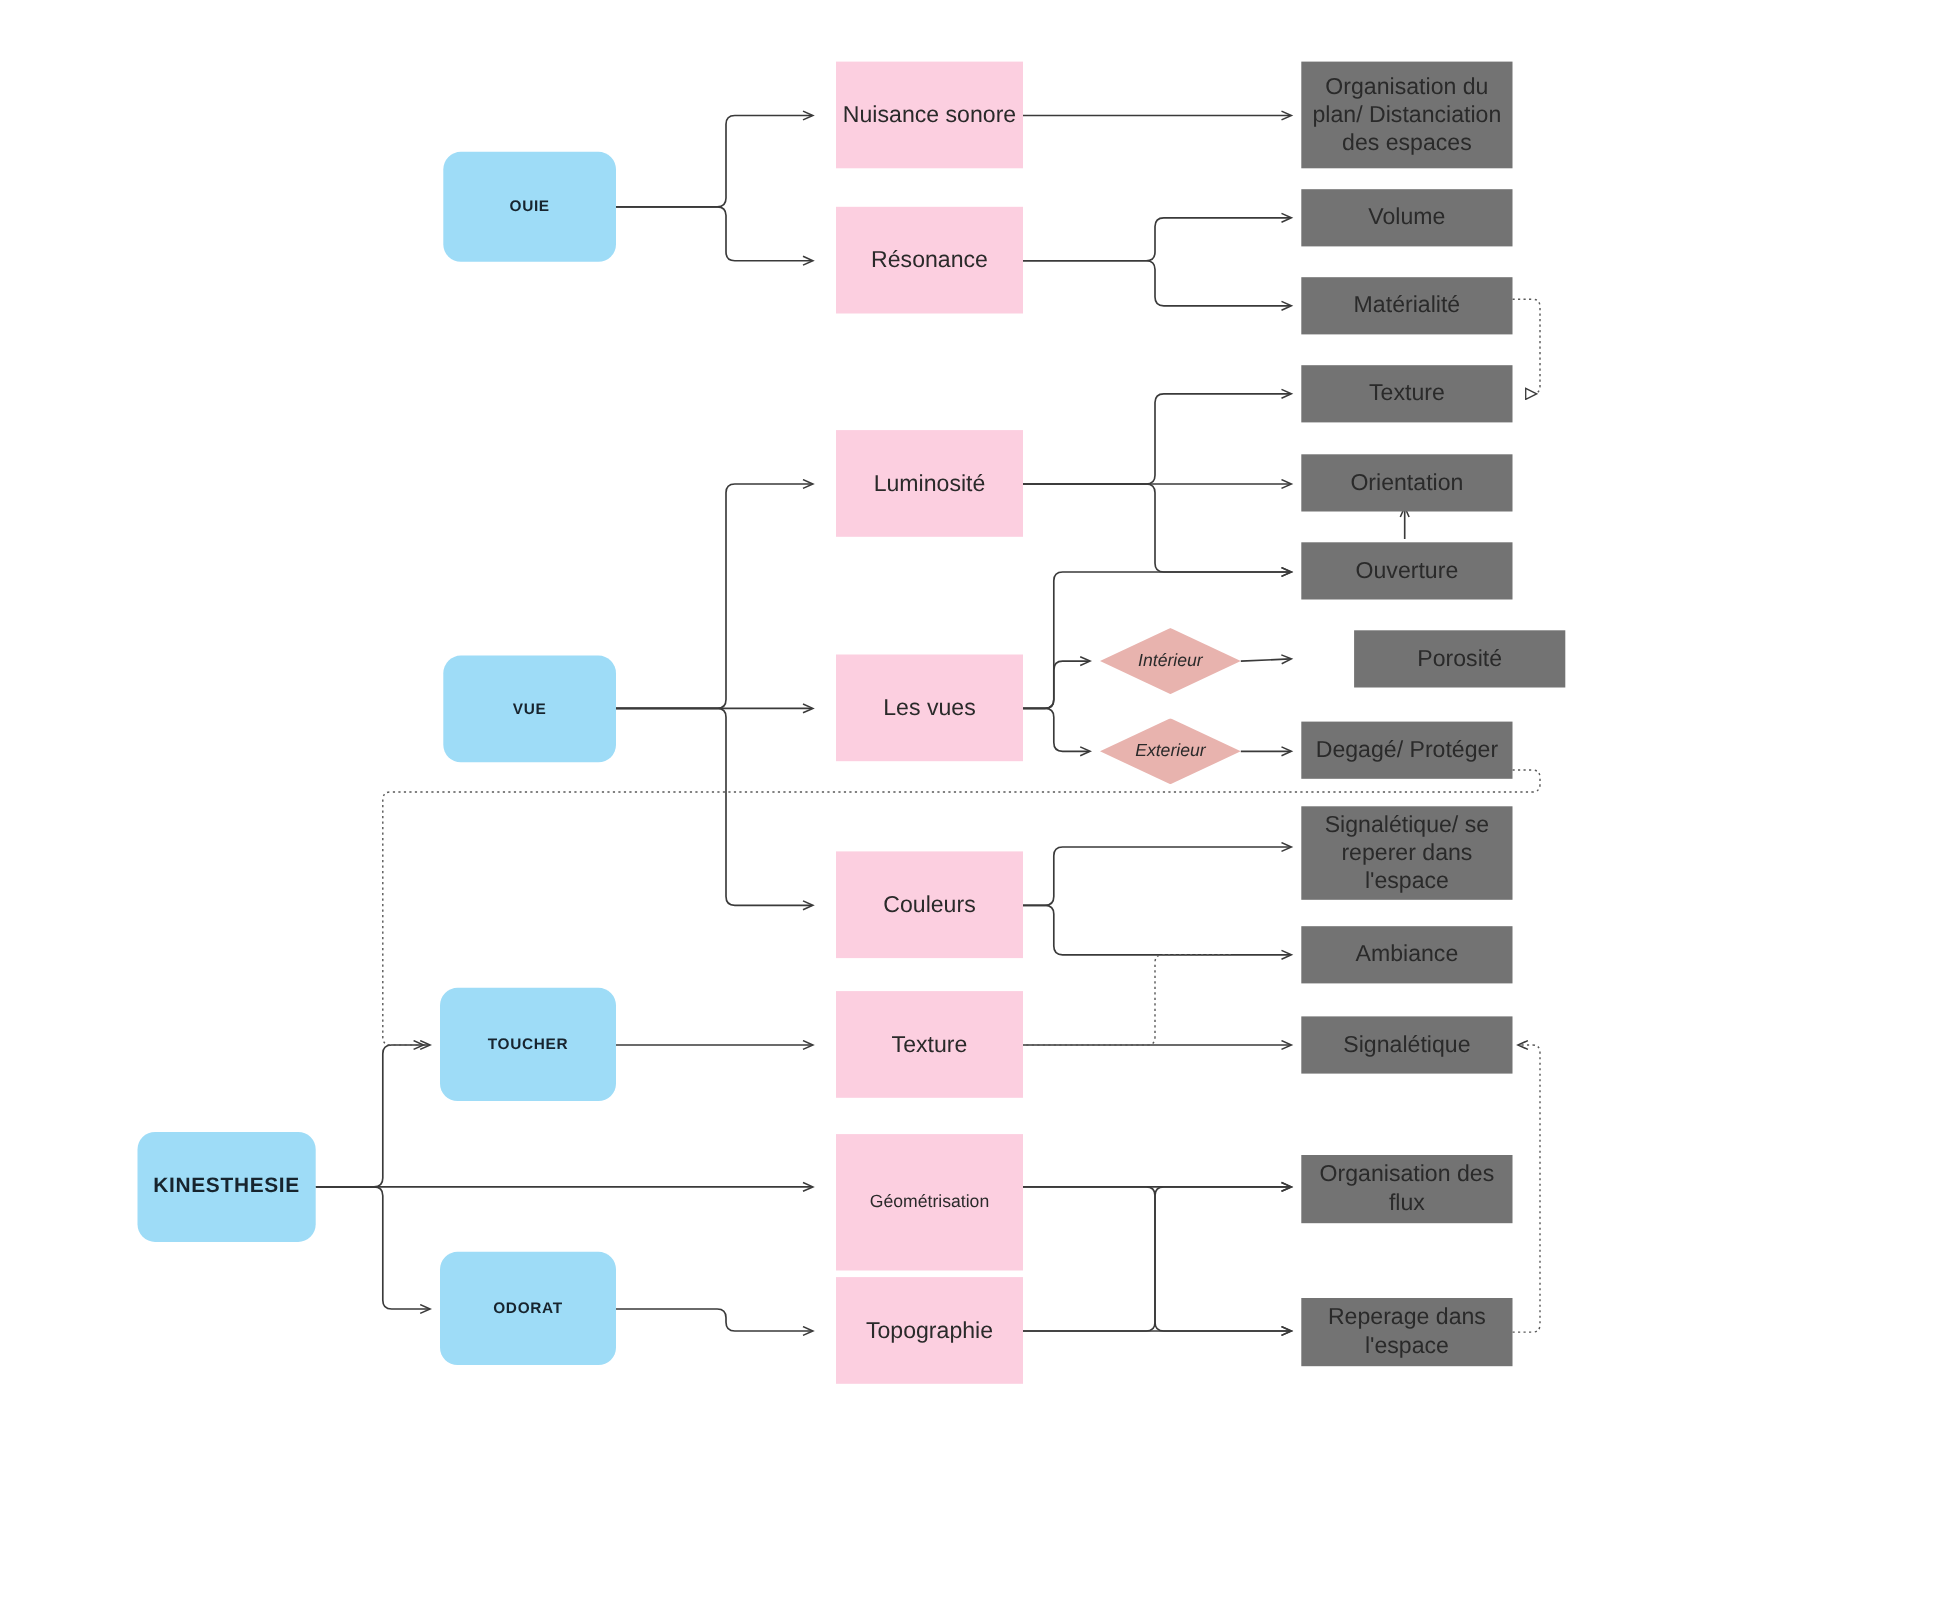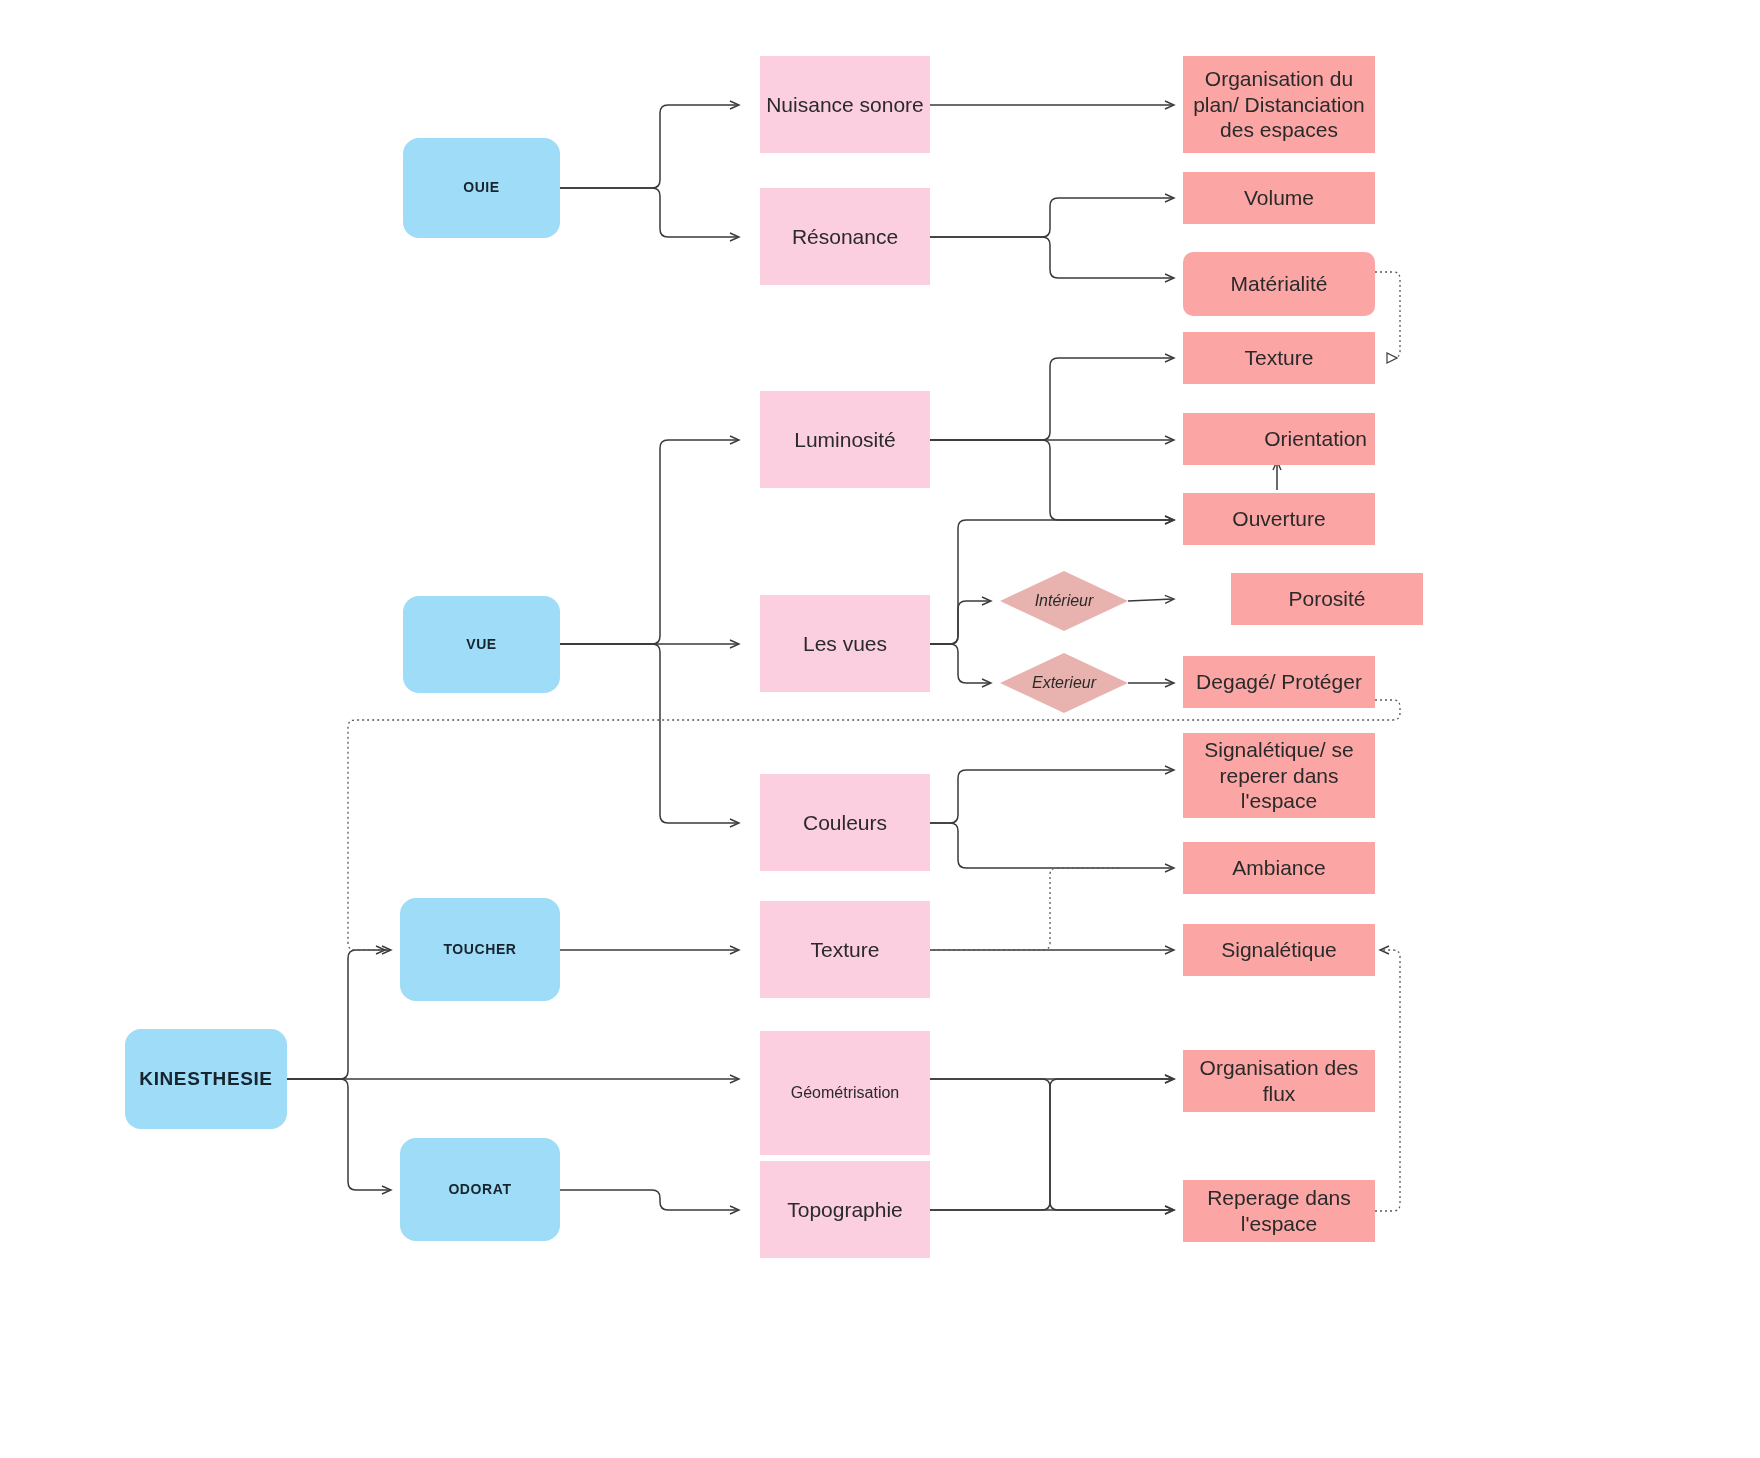--- a/index.html
+++ b/index.html
@@ -41,21 +41,21 @@
     letter-spacing: 0.6px;
     color: #17242e;
   }
   .node-aspect {
     background: #fccfe0;
     font-size: 21px;
     color: #2a2a2a;
     margin-left: 12px;
   }
   .node-outcome {
-    background: #fca5a5;
+    background: #737373;
     font-size: 21px;
     color: #2a2a2a;
     padding: 0 8px;
   }
   .node-decision {
     background: transparent;
     font-size: 16px;
     font-style: italic;
     color: #2a2a2a;
     z-index: 3;
@@ -195,27 +195,27 @@
     <div class="diamond-shape"></div>
     <span>Exterieur</span>
   </div>
 
   <div class="node node-outcome" style="left:1183px; top:56px; width:192px; height:97px;">
     <span>Organisation du plan/ Distanciation des espaces</span>
   </div>
   <div class="node node-outcome" style="left:1183px; top:172px; width:192px; height:52px;">
     <span>Volume</span>
   </div>
-  <div class="node node-outcome" style="left:1183px; top:252px; width:192px; height:64px;border-radius:10px;">
+  <div class="node node-outcome" style="left:1183px; top:252px; width:192px; height:52px;">
     <span>Matérialité</span>
   </div>
   <div class="node node-outcome" style="left:1183px; top:332px; width:192px; height:52px;">
     <span>Texture</span>
   </div>
-  <div class="node node-outcome" style="left:1183px; top:413px; width:192px; height:52px;justify-content:flex-end;">
+  <div class="node node-outcome" style="left:1183px; top:413px; width:192px; height:52px;">
     <span>Orientation</span>
   </div>
   <div class="node node-outcome" style="left:1183px; top:493px; width:192px; height:52px;justify-content:center;">
     <span>Ouverture</span>
   </div>
   <div class="node node-outcome" style="left:1231px; top:573px; width:192px; height:52px;">
     <span>Porosité</span>
   </div>
   <div class="node node-outcome" style="left:1183px; top:656px; width:192px; height:52px;">
     <span>Degagé/ Protéger</span>

